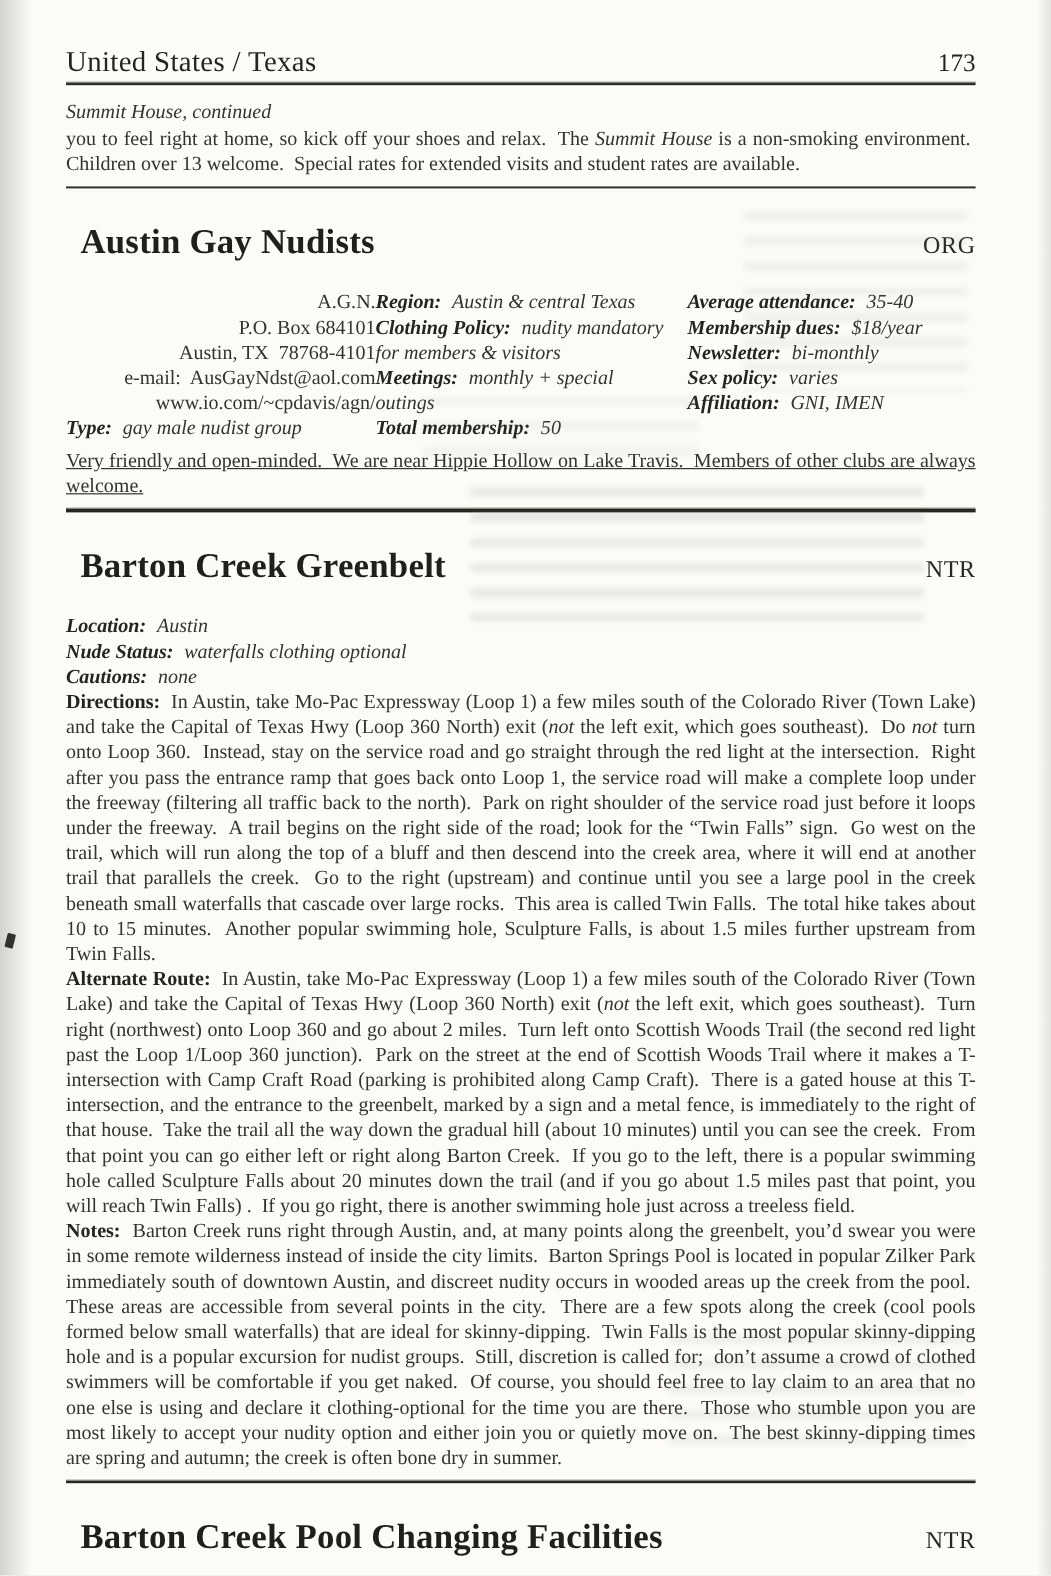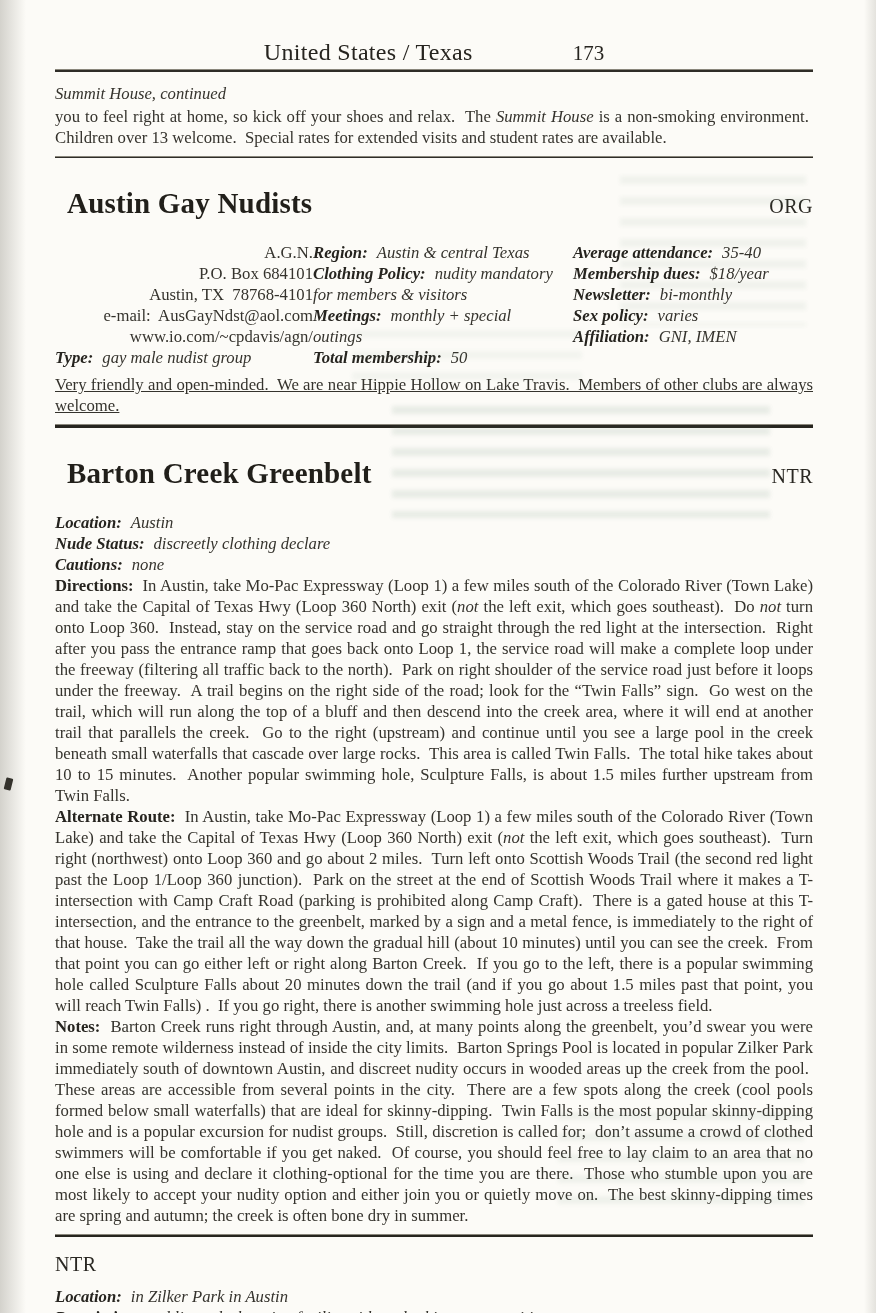--- a/index.html
+++ b/index.html
@@ -14,21 +14,21 @@
     box-sizing:border-box;
     padding:42px 63px 20px 55px;
     overflow:hidden;
   }
   
   .page::before{content:"";position:absolute;left:0;top:0;bottom:0;width:26px;
     background:linear-gradient(90deg,rgba(118,115,105,.30),rgba(118,115,105,0));pointer-events:none;}
   .page::after{content:"";position:absolute;right:0;top:0;bottom:0;width:12px;
     background:linear-gradient(270deg,rgba(118,115,105,.18),rgba(118,115,105,0));pointer-events:none;}
 
-  .pageheader{display:flex;justify-content:center;align-items:baseline;padding-bottom:5px;gap:32px;}
+  .pageheader{display:flex;justify-content:space-between;align-items:baseline;padding-bottom:5px;gap:32px;}
   .ph-title{font-size:24px;color:#26241f;letter-spacing:.3px;}
   .ph-num{font-size:21px;color:#26241f;margin-left:68px;}
 
   .rule{height:2.5px;background:linear-gradient(to bottom,#8a877c 0 30%,#2f2d28 30% 100%);}
   .rule-thick{height:3.5px;background:linear-gradient(to bottom,#8a877c 0 30%,#27251f 30% 100%);}
 
   .cont-title{font-style:italic;margin:11px 0 2px;}
   .body{margin:0;text-align:justify;}
   .b{font-weight:bold;color:#26241f;}
   .i{font-style:italic;}
@@ -108,30 +108,31 @@
     <p class="body desc">Very friendly and open-minded.&nbsp; We are near Hippie Hollow on Lake Travis.&nbsp; Members of other clubs are always welcome.</p>
   </section>
   <div class="rule rule-thick rule-after-entry"></div>
 
   <section>
     <div class="entry-head">
       <h2 class="entry-title">Barton Creek Greenbelt</h2>
       <span class="entry-tag">NTR</span>
     </div>
     <p class="field"><b class="flabel">Location:</b><span>Austin</span></p>
-    <p class="field"><b class="flabel">Nude Status:</b><span>discreetly clothing declare</span></p>
+    <p class="field"><b class="flabel">Nude Status:</b><span>waterfalls clothing optional</span></p>
     <p class="field"><b class="flabel">Cautions:</b><span>none</span></p>
     <p class="body"><span class="b">Directions:</span><span>&nbsp; In Austin, take Mo-Pac Expressway (Loop 1) a few miles south of the Colorado River (Town Lake) and take the Capital of Texas Hwy (Loop 360 North) exit (</span><span class="i">not</span><span> the left exit, which goes southeast).&nbsp; Do </span><span class="i">not</span><span> turn onto Loop 360.&nbsp; Instead, stay on the service road and go straight through the red light at the intersection.&nbsp; Right after you pass the entrance ramp that goes back onto Loop 1, the service road will make a complete loop under the freeway (filtering all traffic back to the north).&nbsp; Park on right shoulder of the service road just before it loops under the freeway.&nbsp; A trail begins on the right side of the road; look for the “Twin Falls” sign.&nbsp; Go west on the trail, which will run along the top of a bluff and then descend into the creek area, where it will end at another trail that parallels the creek.&nbsp; Go to the right (upstream) and continue until you see a large pool in the creek beneath small waterfalls that cascade over large rocks.&nbsp; This area is called Twin Falls.&nbsp; The total hike takes about 10 to 15 minutes.&nbsp; Another popular swimming hole, Sculpture Falls, is about 1.5 miles further upstream from Twin Falls.</span></p>
     <p class="body"><span class="b">Alternate Route:</span><span>&nbsp; In Austin, take Mo-Pac Expressway (Loop 1) a few miles south of the Colorado River (Town Lake) and take the Capital of Texas Hwy (Loop 360 North) exit (</span><span class="i">not</span><span> the left exit, which goes southeast).&nbsp; Turn right (northwest) onto Loop 360 and go about 2 miles.&nbsp; Turn left onto Scottish Woods Trail (the second red light past the Loop 1/Loop 360 junction).&nbsp; Park on the street at the end of Scottish Woods Trail where it makes a T-intersection with Camp Craft Road (parking is prohibited along Camp Craft).&nbsp; There is a gated house at this T-intersection, and the entrance to the greenbelt, marked by a sign and a metal fence, is immediately to the right of that house.&nbsp; Take the trail all the way down the gradual hill (about 10 minutes) until you can see the creek.&nbsp; From that point you can go either left or right along Barton Creek.&nbsp; If you go to the left, there is a popular swimming hole called Sculpture Falls about 20 minutes down the trail (and if you go about 1.5 miles past that point, you will reach Twin Falls) .&nbsp; If you go right, there is another swimming hole just across a treeless field.</span></p>
     <p class="body"><span class="b">Notes:</span><span>&nbsp; Barton Creek runs right through Austin, and, at many points along the greenbelt, you’d swear you were in some remote wilderness instead of inside the city limits.&nbsp; Barton Springs Pool is located in popular Zilker Park immediately south of downtown Austin, and discreet nudity occurs in wooded areas up the creek from the pool.&nbsp; These areas are accessible from several points in the city.&nbsp; There are a few spots along the creek (cool pools formed below small waterfalls) that are ideal for skinny-dipping.&nbsp; Twin Falls is the most popular skinny-dipping hole and is a popular excursion for nudist groups.&nbsp; Still, discretion is called for;&nbsp; don’t assume a crowd of clothed swimmers will be comfortable if you get naked.&nbsp; Of course, you should feel free to lay claim to an area that no one else is using and declare it clothing-optional for the time you are there.&nbsp; Those who stumble upon you are most likely to accept your nudity option and either join you or quietly move on.&nbsp; The best skinny-dipping times are spring and autumn; the creek is often bone dry in summer.</span></p>
   </section>
   <div class="rule rule-thick rule-after-entry"></div>
 
   <section>
     <div class="entry-head">
+      <h2 class="entry-title">Barton Creek Pool Changing Facilities</h2>
       <span class="entry-tag">NTR</span>
     </div>
     <p class="field"><b class="flabel">Location:</b><span>in Zilker Park in Austin</span></p>
     <p class="field"><b class="flabel">Description:</b><span>public park changing facility with sunbathing opportunities</span></p>
     <p class="field"></p>
 
   </section>
 
   <div class="bleed bleed-a"></div>
   <div class="bleed bleed-b"></div>

